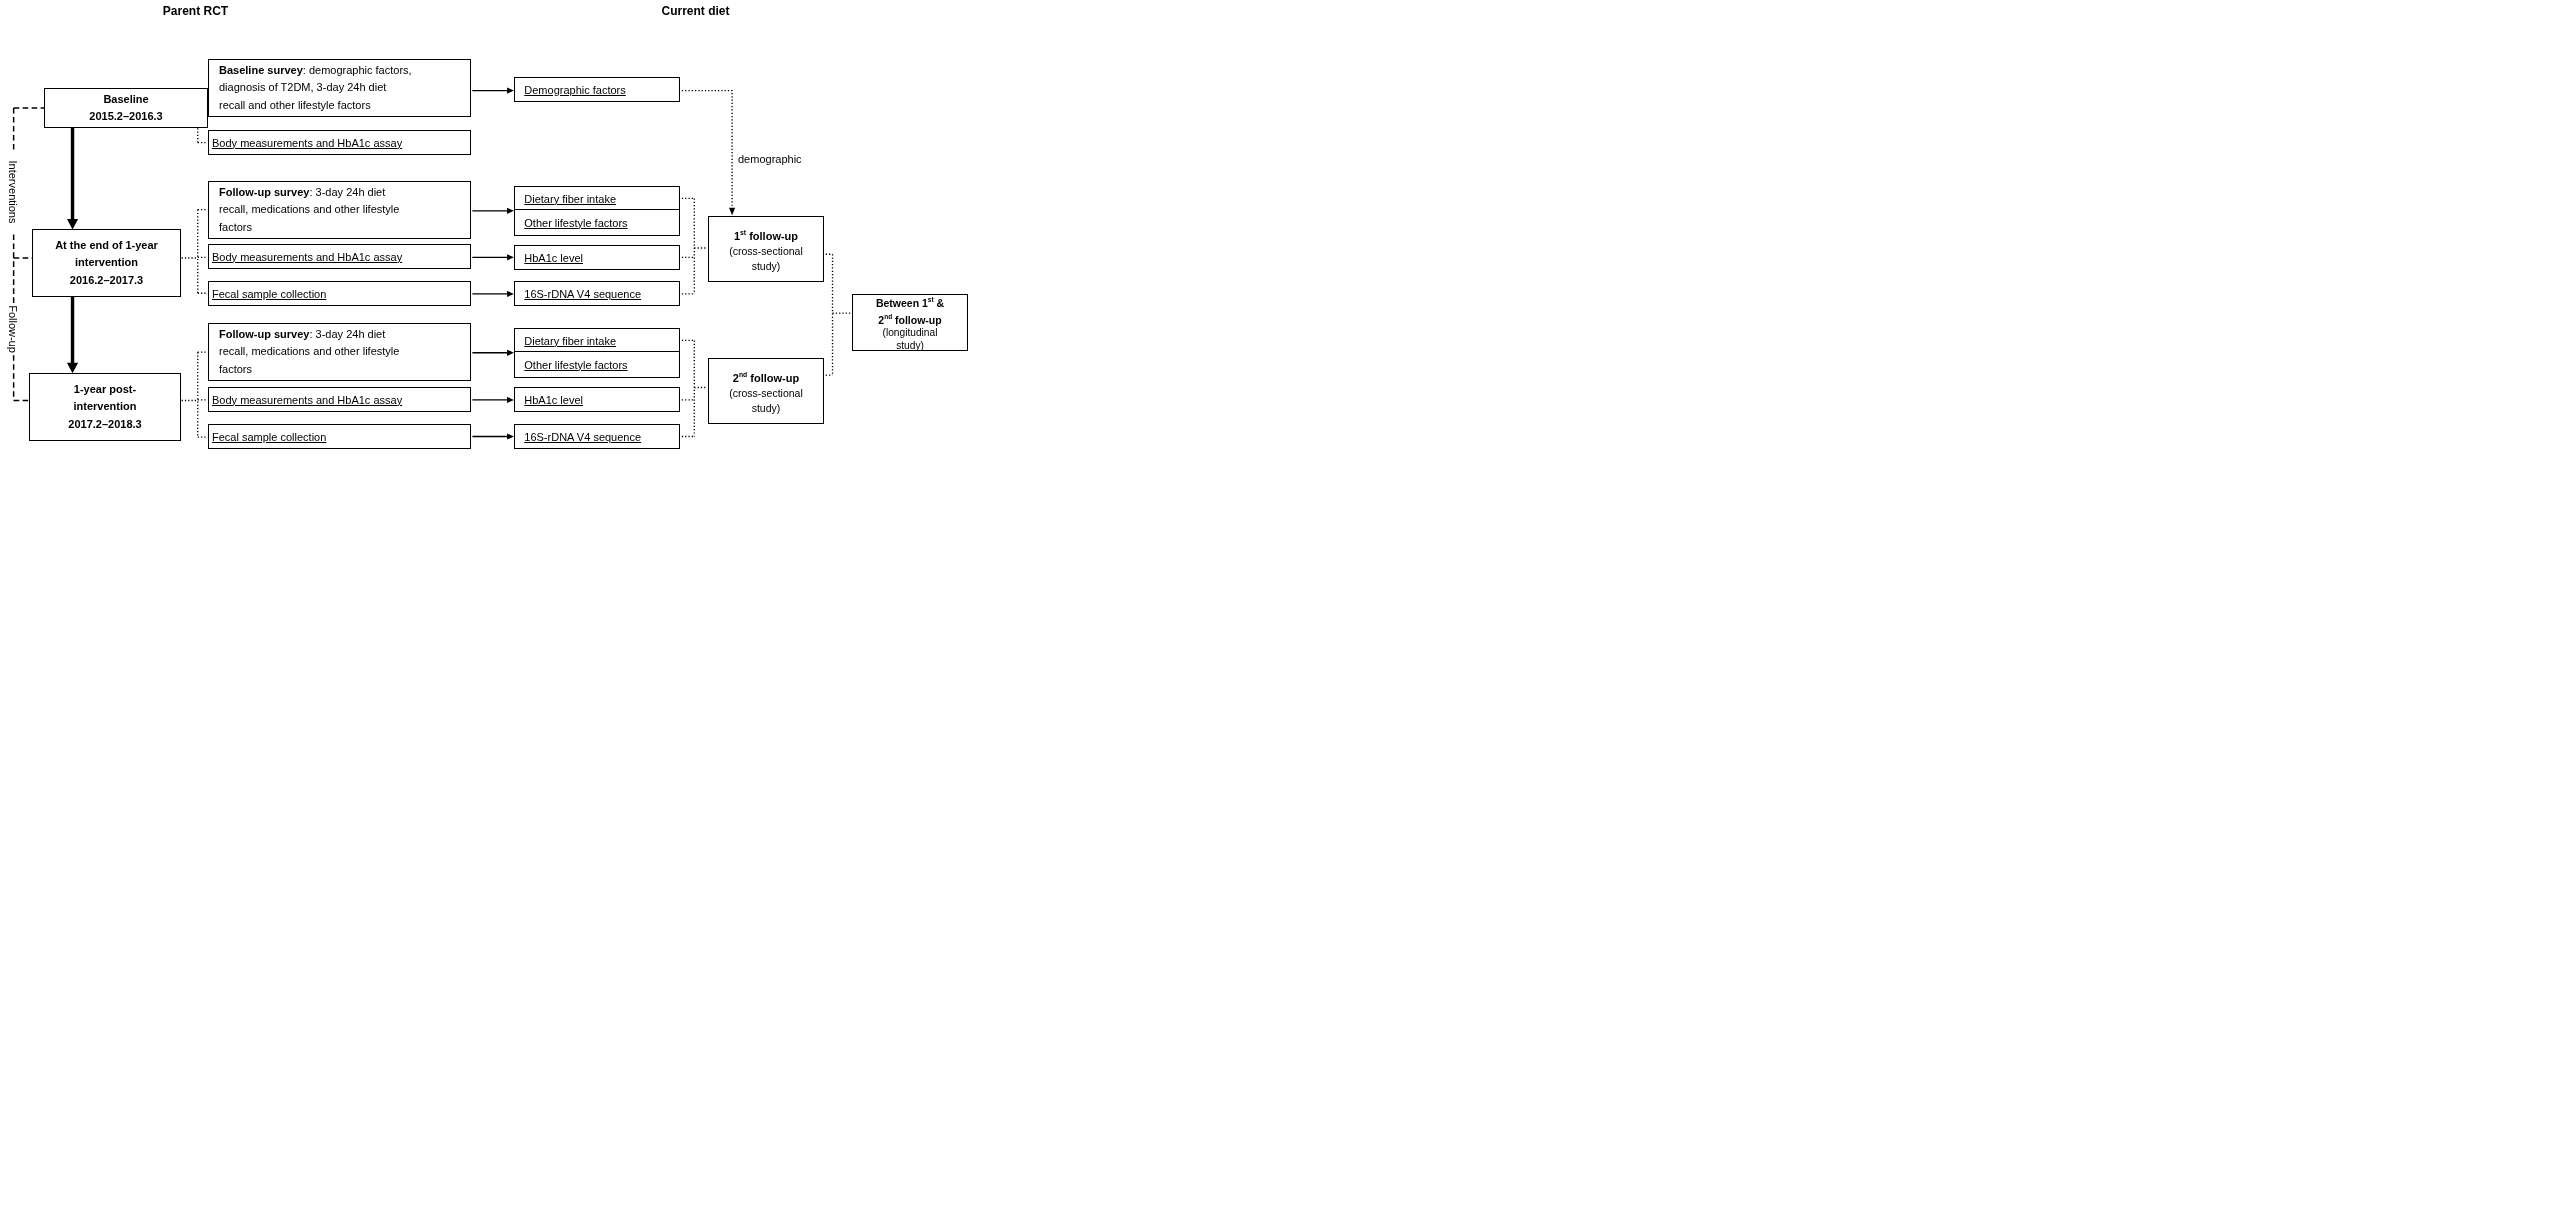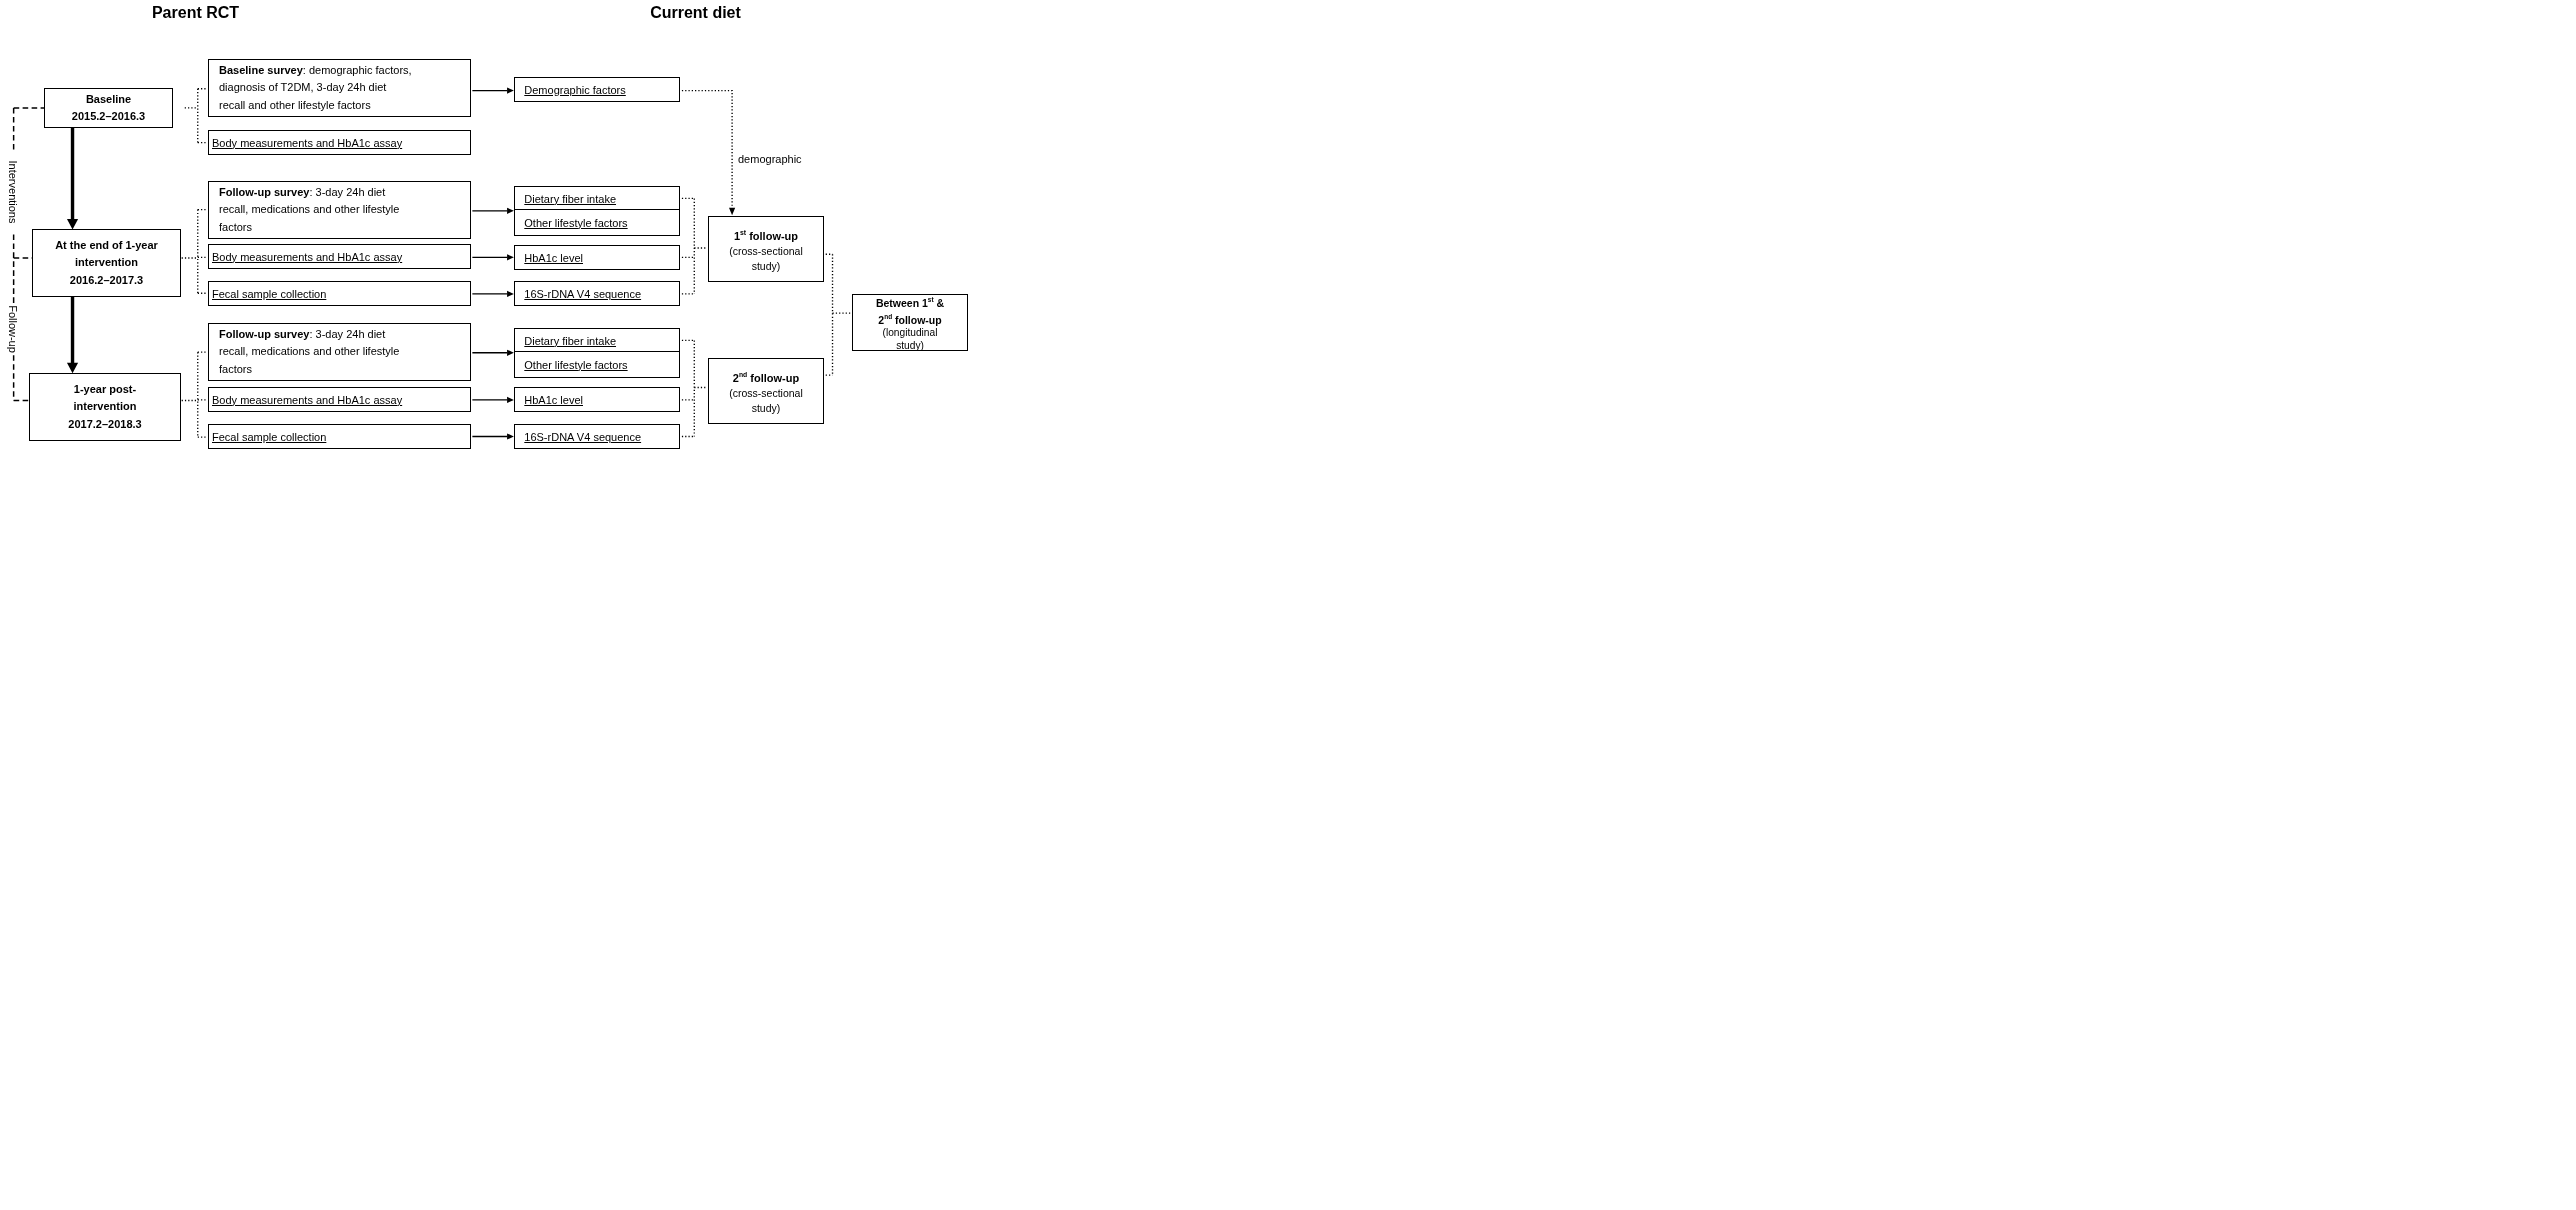--- a/index.html
+++ b/index.html
@@ -7,21 +7,21 @@
     position:relative;
     width:972px;height:457px;
     background:#ffffff;
     color:#000;
     font-family:"Liberation Sans", sans-serif;
     overflow:hidden;
   }
   .connectors{position:absolute;left:0;top:0;width:972px;height:457px;}
   .title{
     position:absolute;
-    font-size:16px;font-weight:bold;
+    font-size:12px;font-weight:bold;
     text-align:center;white-space:nowrap;
   }
   .box{
     position:absolute;
     border:1.9px solid #000;
     background:#fff;
     box-sizing:border-box;
   }
   
   .tbox{
@@ -132,21 +132,21 @@
 
     <path class="dotted" d="M1332,410 L1343,410 M1343,410 L1343,605 M1332,605 L1343,605 M1343,505 L1373,505"></path>
   </svg>
 
   <div class="title" style="left:112px;top:3.7px;width:167px;">Parent RCT</div>
   <div class="title" style="left:612px;top:3.7px;width:167px;">Current diet</div>
 
   <div class="rail-label" style="left:13px;top:192px;">Interventions</div>
   <div class="rail-label" style="left:13px;top:329px;">Follow-up</div>
 
-  <div class="box tbox" style="left:44px;top:88px;width:129px;height:40px;">
+  <div class="box tbox" style="left:44px;top:88px;width:164px;height:40px;">
     <div class="ln">Baseline</div>
     <div class="ln">2015.2–2016.3</div>
   </div>
   <div class="box tbox" style="left:32px;top:229px;width:149px;height:68px;">
     <div class="ln">At the end of 1-year</div>
     <div class="ln">intervention</div>
     <div class="ln">2016.2–2017.3</div>
   </div>
   <div class="box tbox" style="left:29px;top:373px;width:152px;height:68px;">
     <div class="ln">1-year post-</div>

